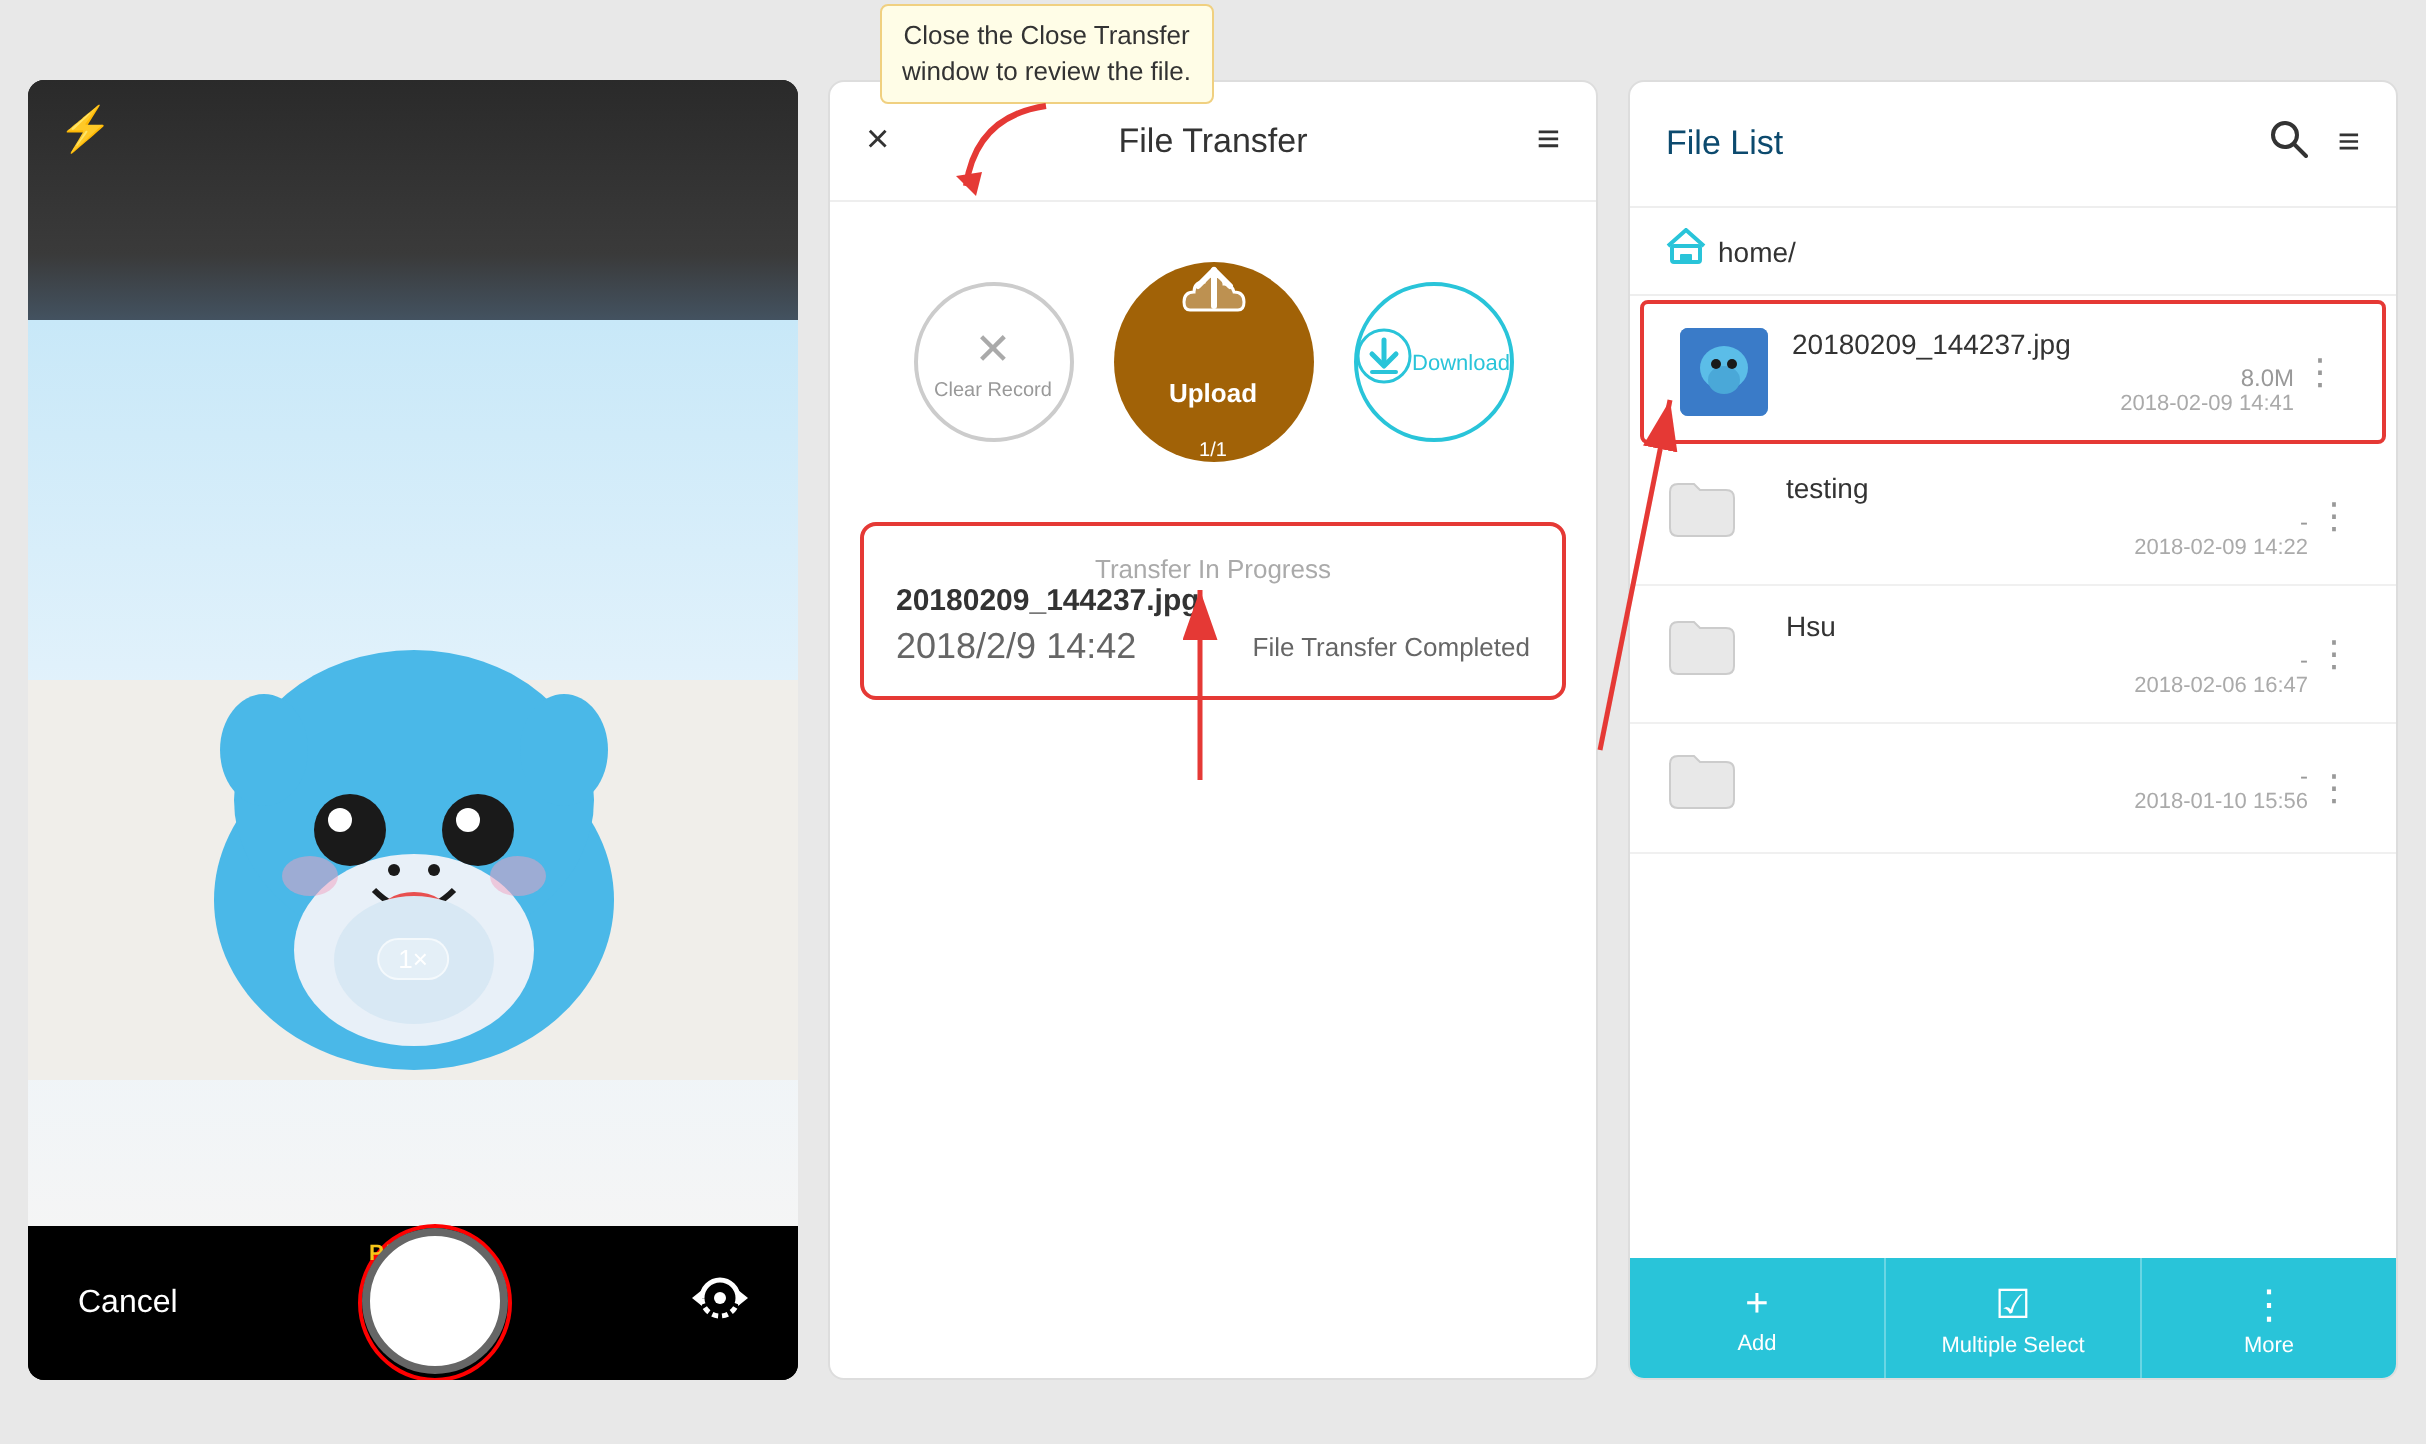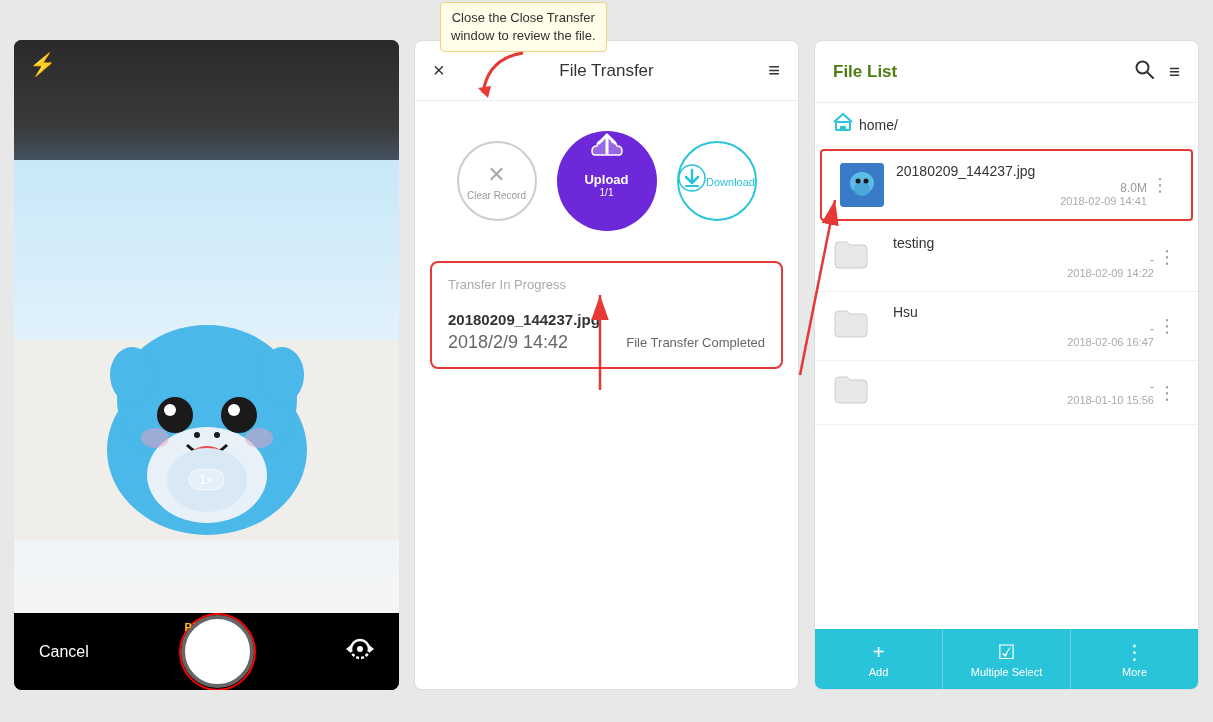--- a/index.html
+++ b/index.html
@@ -242,26 +242,26 @@
     .ft-clear-label {
       font-size: 10px;
       color: #999;
       margin-top: 2px;
     }
 
     .ft-upload-btn {
       width: 100px;
       height: 100px;
       border-radius: 50%;
-      background: #6d28d9;
+      background: #a16207;
       border: none;
       display: flex;
       flex-direction: column;
       align-items: center;
-      justify-content: flex-start;
+      justify-content: space-between;
       cursor: pointer;
       color: #fff;
     }
     .ft-upload-icon {
       font-size: 28px;
     }
     .ft-upload-label {
       font-size: 13px;
       font-weight: 600;
       margin-top: 2px;
@@ -293,23 +293,24 @@
     
     .transfer-record {
       margin: 10px 15px;
       border: 2px solid #e53935;
       border-radius: 8px;
       padding: 14px 16px;
       position: relative;
     }
 
     .transfer-status {
+      text-align: center;
       color: #aaa;
       font-size: 13px;
-      margin-bottom: 19px;
+      margin-bottom: 0;
     }
 
     .transfer-filename {
       font-size: 15px;
       font-weight: 600;
       color: #333;
       margin-bottom: 4px;
     }
 
     .transfer-info-row {
@@ -343,22 +344,22 @@
     .fl-header {
       display: flex;
       align-items: center;
       justify-content: space-between;
       padding: 18px 18px;
       border-bottom: 1px solid #eee;
     }
 
     .fl-title {
       font-size: 17px;
-      font-weight: 700;
-      color: #4d7c0f;
+      font-weight: 400;
+      color: #0c4a6e;
     }
 
     .fl-header-icons {
       display: flex;
       gap: 15px;
     }
 
     .fl-icon-btn {
       background: none;
       border: none;

